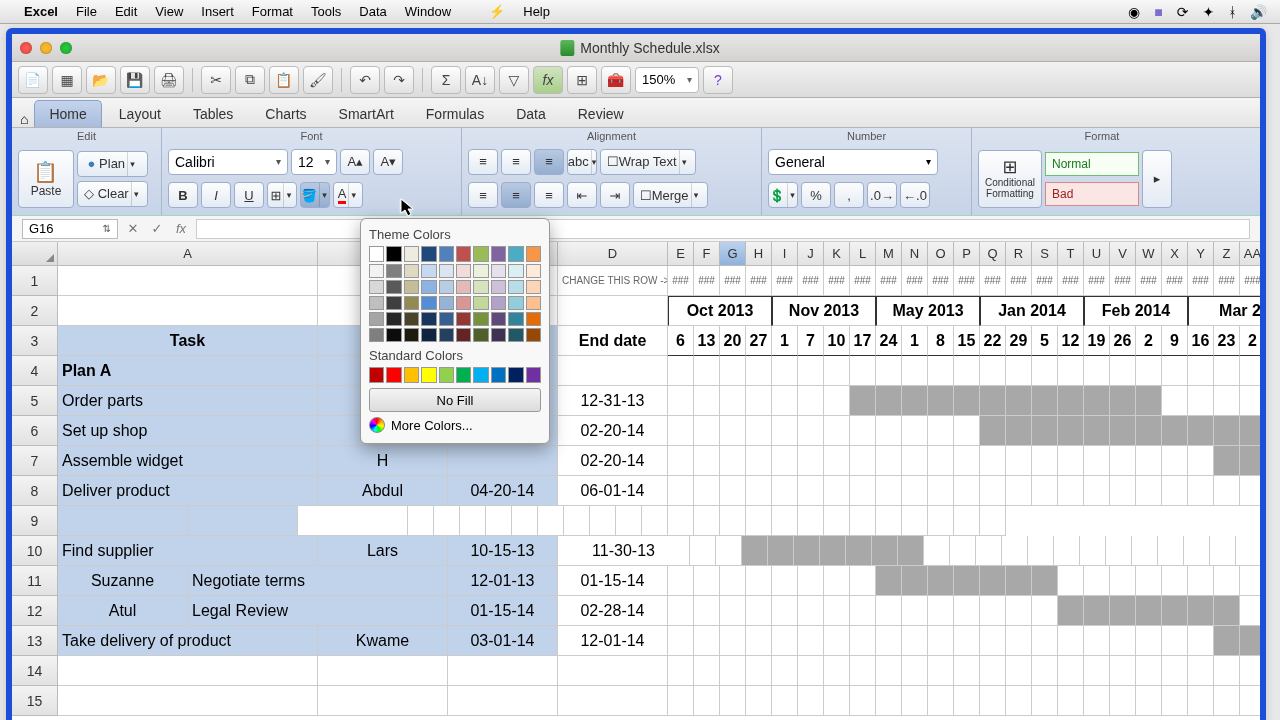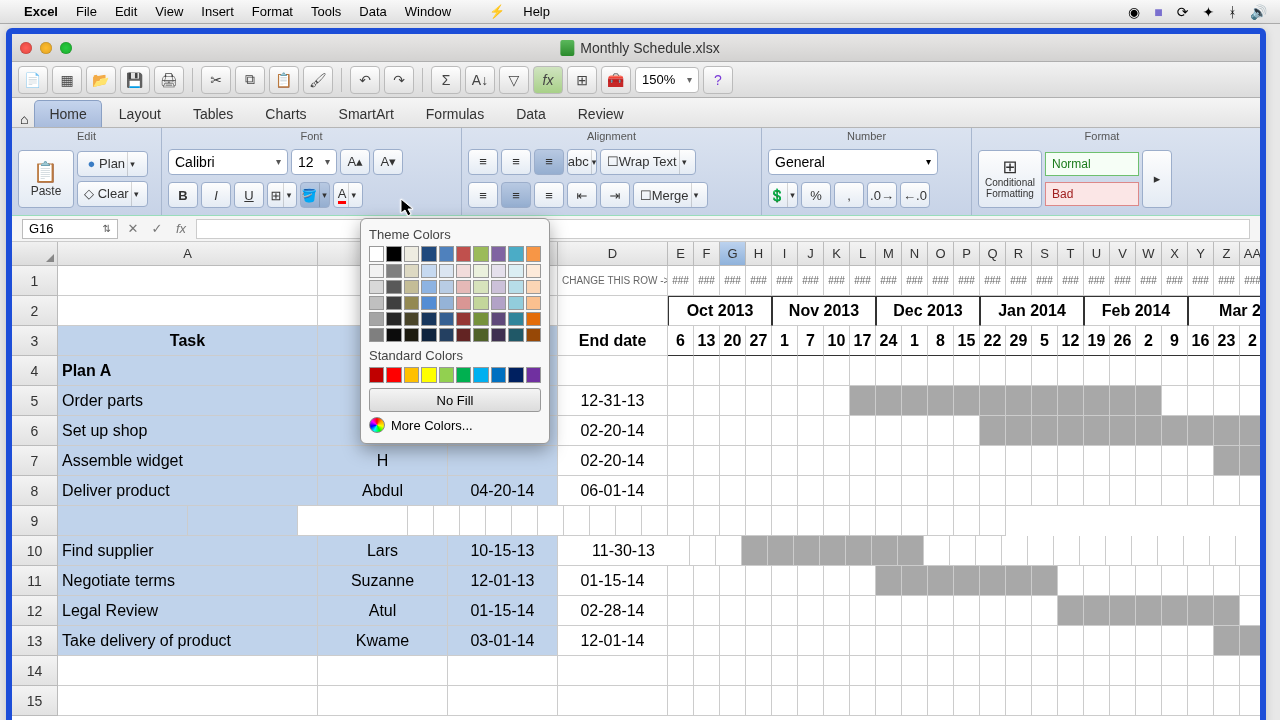--- a/index.html
+++ b/index.html
@@ -375,21 +375,21 @@
           <div class="cell small-hdr center" style="width: 26px;">###</div>
           <div class="cell small-hdr center" style="width: 26px;">###</div>
         </div>
         <div class="crow">
           <div class="cell " style="width: 260px;"></div>
           <div class="cell " style="width: 130px;"></div>
           <div class="cell " style="width: 110px;"></div>
           <div class="cell " style="width: 110px;"></div>
           <div class="cell month-hdr" style="width: 104px;">Oct 2013</div>
           <div class="cell month-hdr" style="width: 104px;">Nov 2013</div>
-          <div class="cell month-hdr" style="width: 104px;">Dec 2013</div>
+          <div class="cell month-hdr" style="width: 104px;">May 2013</div>
           <div class="cell month-hdr" style="width: 104px;">Jan 2014</div>
           <div class="cell month-hdr" style="width: 104px;">Feb 2014</div>
           <div class="cell month-hdr" style="width: 104px;">Mar 2</div>
         </div>
         <div class="crow hdr-row">
           <div class="cell center" style="width: 260px;">Task</div>
           <div class="cell center" style="width: 130px;">Resp</div>
           <div class="cell center" style="width: 110px;">Start Date</div>
           <div class="cell center" style="width: 110px; background: rgb(255, 255, 255); font-weight: bold;">End date</div>
           <div class="cell day-hdr" style="width: 26px; background: rgb(255, 255, 255);">6</div>
@@ -612,22 +612,22 @@
           <div class="cell " style="width: 26px;"></div>
           <div class="cell " style="width: 26px;"></div>
           <div class="cell " style="width: 26px;"></div>
           <div class="cell " style="width: 26px;"></div>
           <div class="cell " style="width: 26px;"></div>
           <div class="cell " style="width: 26px;"></div>
           <div class="cell " style="width: 26px;"></div>
           <div class="cell " style="width: 26px;"></div>
         </div>
         <div class="crow">
+          <div class="cell blue-sel center" style="width: 130px;">Suzanne</div>
           <div class="cell blue-sel" style="width: 260px;">Negotiate terms</div>
-          <div class="cell blue-sel center" style="width: 130px;">Suzanne</div>
           <div class="cell blue-sel center" style="width: 110px;">12-01-13</div>
           <div class="cell center" style="width: 110px;">01-15-14</div>
           <div class="cell " style="width: 26px;"></div>
           <div class="cell " style="width: 26px;"></div>
           <div class="cell " style="width: 26px;"></div>
           <div class="cell " style="width: 26px;"></div>
           <div class="cell " style="width: 26px;"></div>
           <div class="cell " style="width: 26px;"></div>
           <div class="cell " style="width: 26px;"></div>
           <div class="cell " style="width: 26px;"></div>
@@ -641,22 +641,22 @@
           <div class="cell " style="width: 26px;"></div>
           <div class="cell " style="width: 26px;"></div>
           <div class="cell " style="width: 26px;"></div>
           <div class="cell " style="width: 26px;"></div>
           <div class="cell " style="width: 26px;"></div>
           <div class="cell " style="width: 26px;"></div>
           <div class="cell " style="width: 26px;"></div>
           <div class="cell " style="width: 26px;"></div>
         </div>
         <div class="crow">
+          <div class="cell blue-sel center" style="width: 130px;">Atul</div>
           <div class="cell blue-sel" style="width: 260px;">Legal Review</div>
-          <div class="cell blue-sel center" style="width: 130px;">Atul</div>
           <div class="cell blue-sel center" style="width: 110px;">01-15-14</div>
           <div class="cell center" style="width: 110px;">02-28-14</div>
           <div class="cell " style="width: 26px;"></div>
           <div class="cell " style="width: 26px;"></div>
           <div class="cell " style="width: 26px;"></div>
           <div class="cell " style="width: 26px;"></div>
           <div class="cell " style="width: 26px;"></div>
           <div class="cell " style="width: 26px;"></div>
           <div class="cell " style="width: 26px;"></div>
           <div class="cell " style="width: 26px;"></div>

